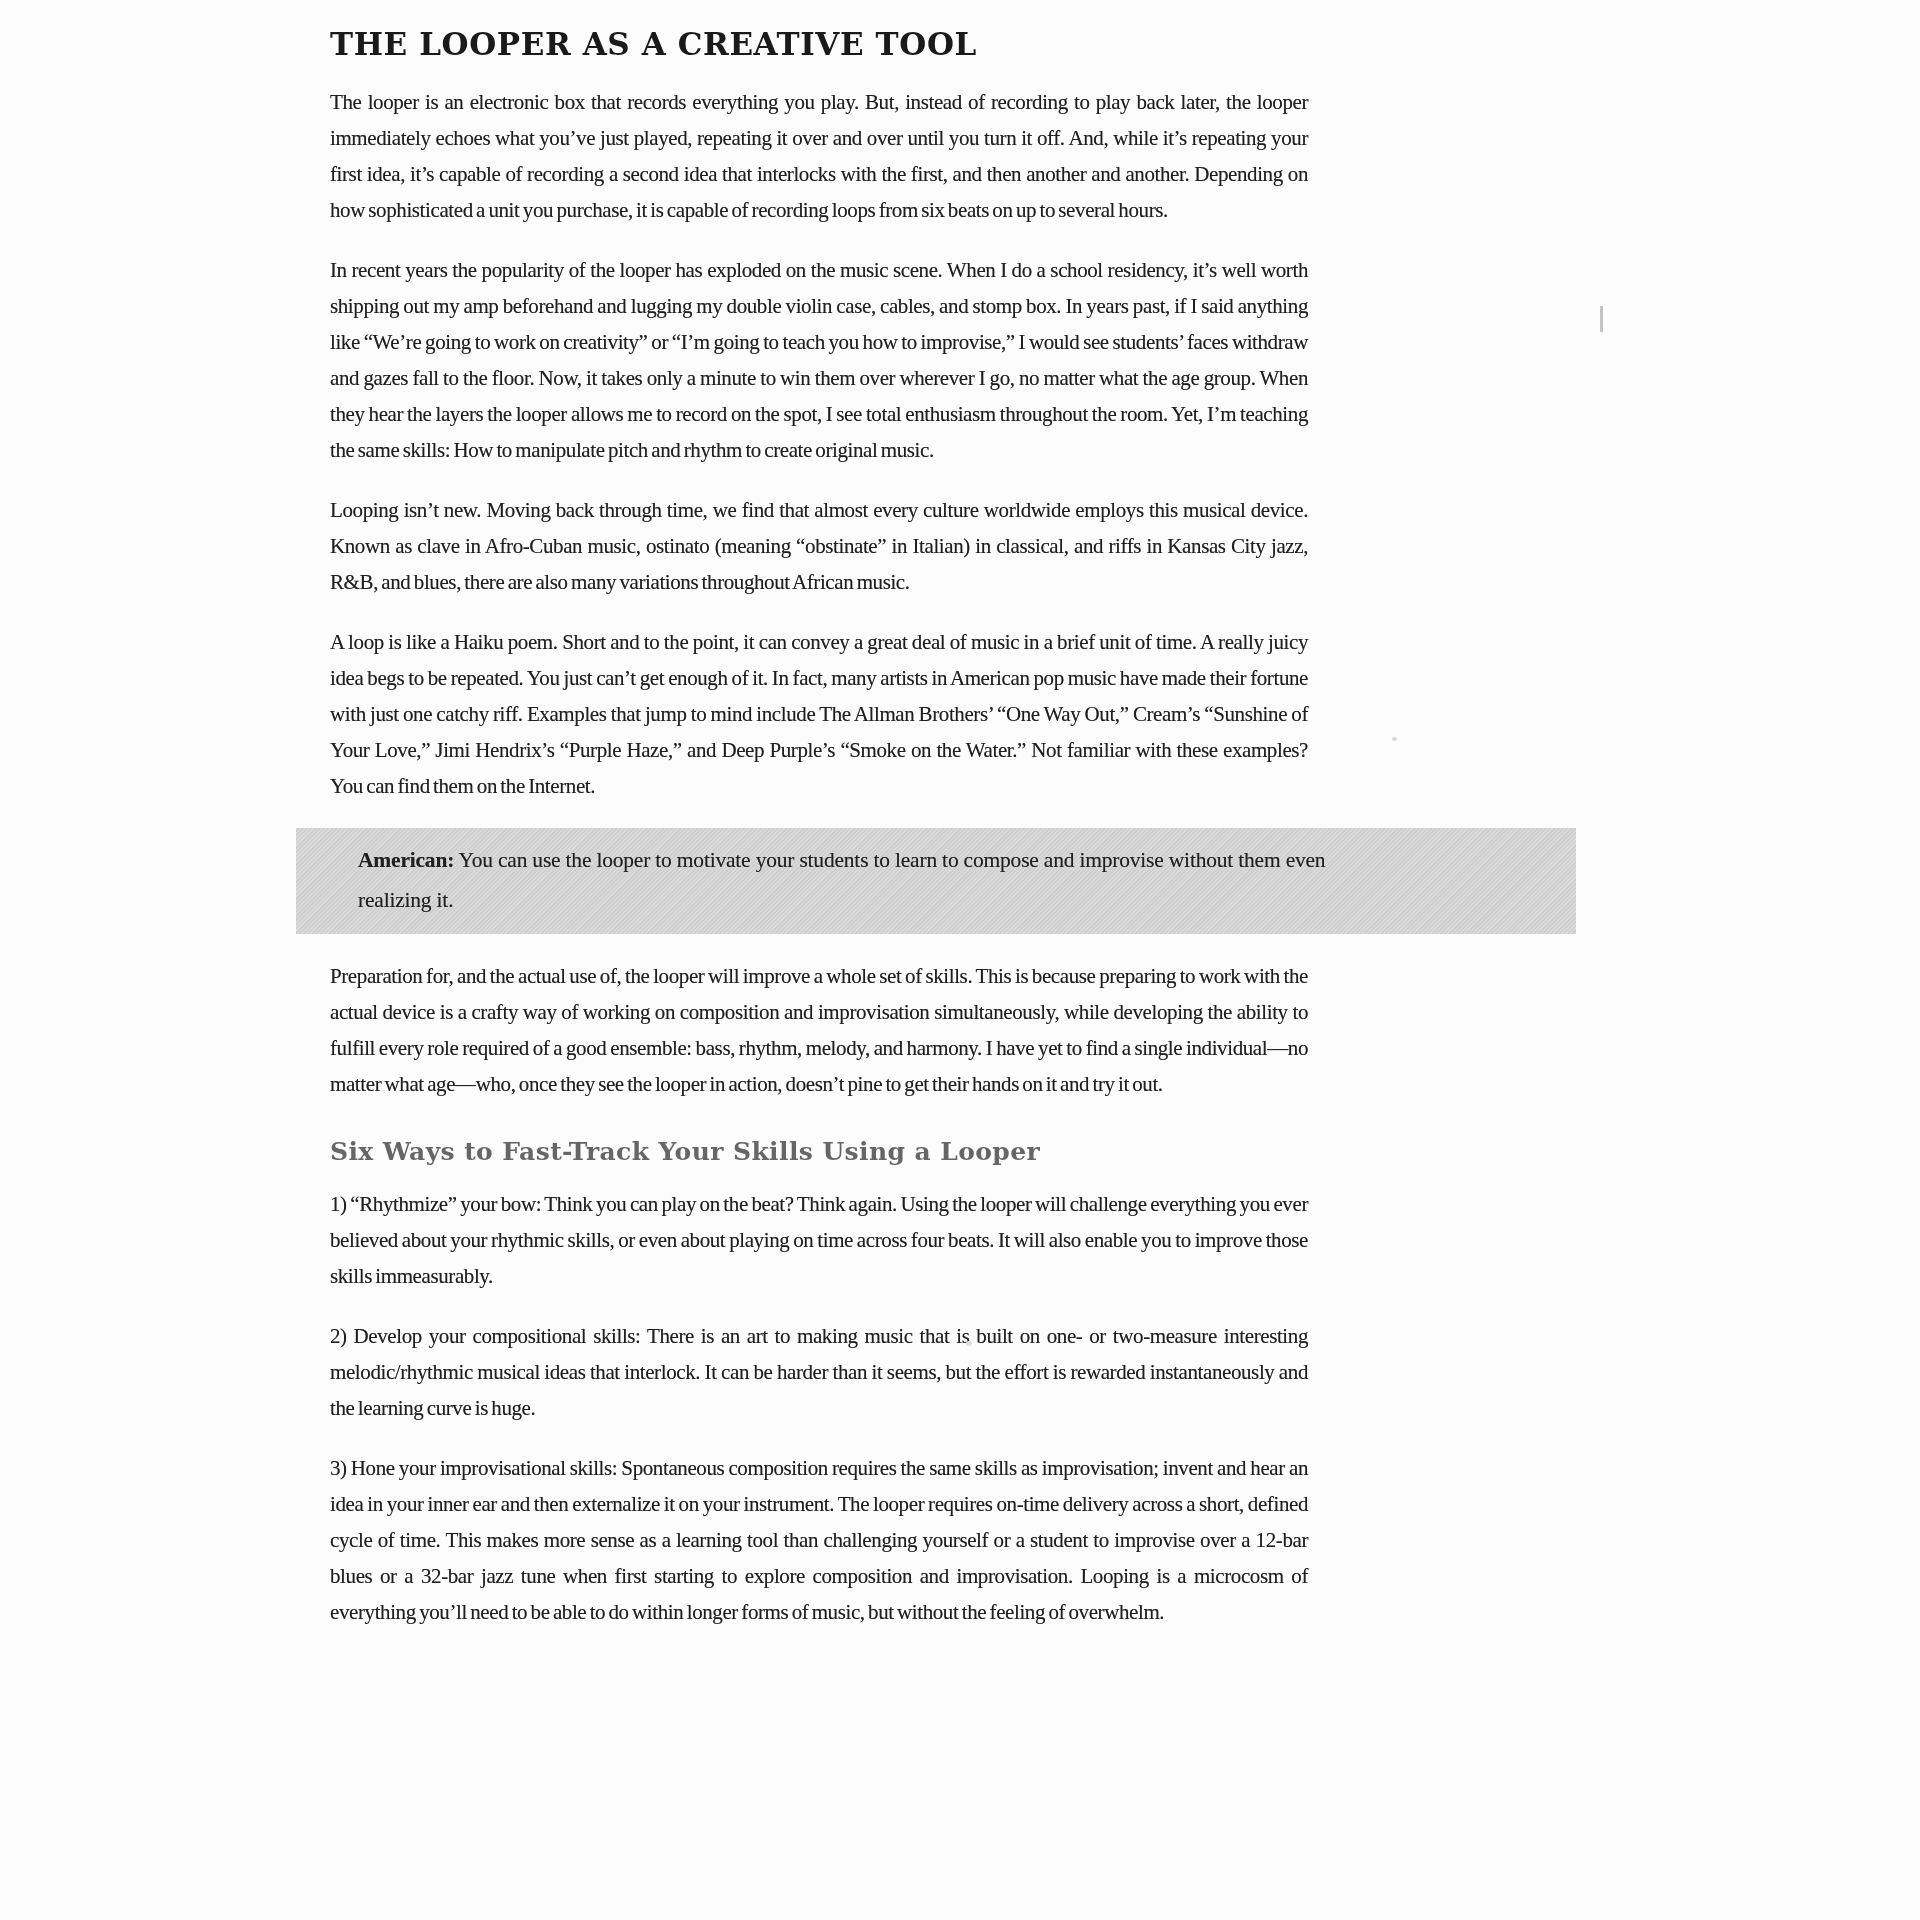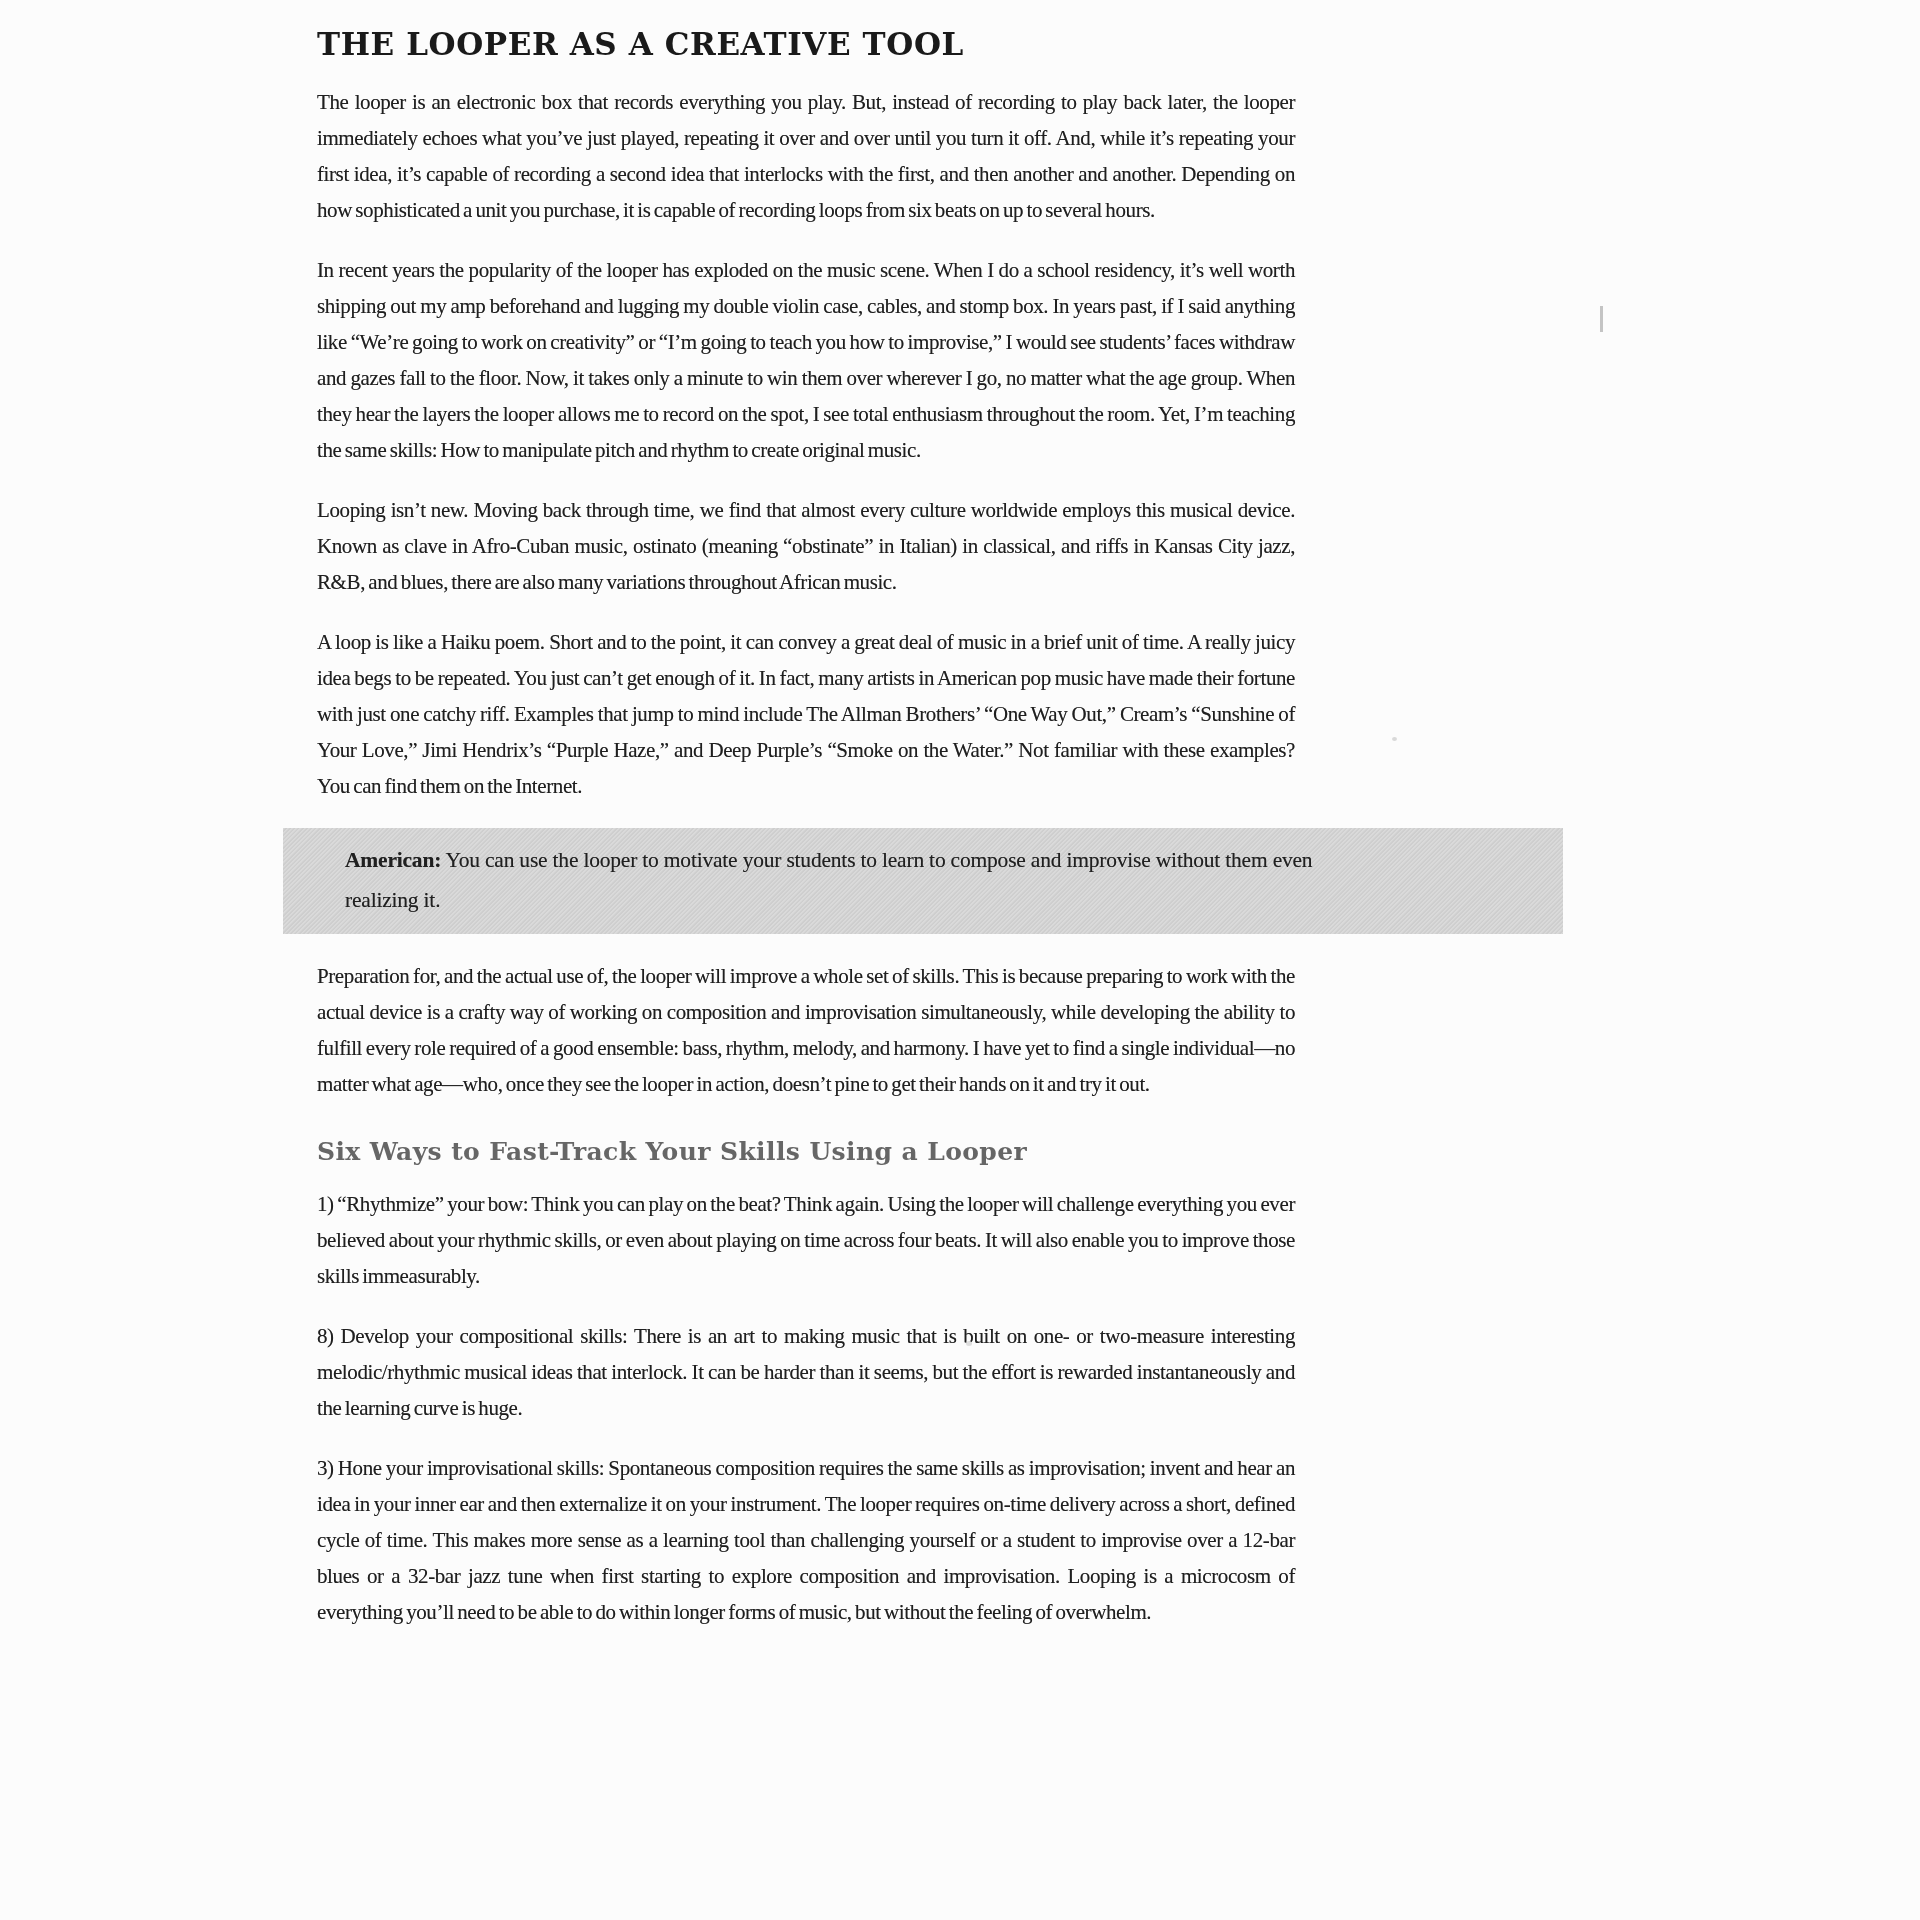--- a/index.html
+++ b/index.html
@@ -10,21 +10,21 @@
   .page {
     position: relative;
     width: 1920px;
     height: 1920px;
     background: var(--page_bg, #fcfcfc);
     overflow: hidden;
     font-family: "Liberation Serif", serif;
   }
   .content {
     position: absolute;
-    left: 317px;
+    left: 330px;
     top: 26px;
     width: 978px;
   }
   .doc-title {
     font-family: "DejaVu Serif", serif;
     font-weight: bold;
     font-size: 31px;
     line-height: 36px;
     letter-spacing: 0.6px;
     color: var(--title, #1a1a1a);
@@ -112,21 +112,21 @@
       <span class="note-label">American:</span>
       <span class="note-text">You can use the looper to motivate your students to learn to compose and improvise without them even realizing it.</span>
     </div>
 
     <p class="body-par">Preparation for, and the actual use of, the looper will improve a whole set of skills. This is because preparing to work with the actual device is a crafty way of working on composition and improvisation simultaneously, while developing the ability to fulfill every role required of a good ensemble: bass, rhythm, melody, and harmony. I have yet to find a single individual—no matter what age—who, once they see the looper in action, doesn’t pine to get their hands on it and try it out.</p>
 
     <h2 class="section-heading">Six Ways to Fast-Track Your Skills Using a Looper</h2>
 
     <p class="body-par">1) “Rhythmize” your bow: Think you can play on the beat? Think again. Using the looper will challenge everything you ever believed about your rhythmic skills, or even about playing on time across four beats. It will also enable you to improve those skills immeasurably.</p>
 
-    <p class="body-par">8) Develop your compositional skills: There is an art to making music that is built on one- or two-measure interesting melodic/rhythmic musical ideas that interlock. It can be harder than it seems, but the effort is rewarded instantaneously and the learning curve is huge.</p>
+    <p class="body-par">2) Develop your compositional skills: There is an art to making music that is built on one- or two-measure interesting melodic/rhythmic musical ideas that interlock. It can be harder than it seems, but the effort is rewarded instantaneously and the learning curve is huge.</p>
 
     <p class="body-par">3) Hone your improvisational skills: Spontaneous composition requires the same skills as improvisation; invent and hear an idea in your inner ear and then externalize it on your instrument. The looper requires on-time delivery across a short, defined cycle of time. This makes more sense as a learning tool than challenging yourself or a student to improvise over a 12-bar blues or a 32-bar jazz tune when first starting to explore composition and improvisation. Looping is a microcosm of everything you’ll need to be able to do within longer forms of music, but without the feeling of overwhelm.</p>
 
   </div>
 
   <div class="artifact artifact-tick"></div>
   <div class="artifact artifact-speck-1"></div>
   <div class="artifact artifact-speck-2"></div>
 </div>
 

